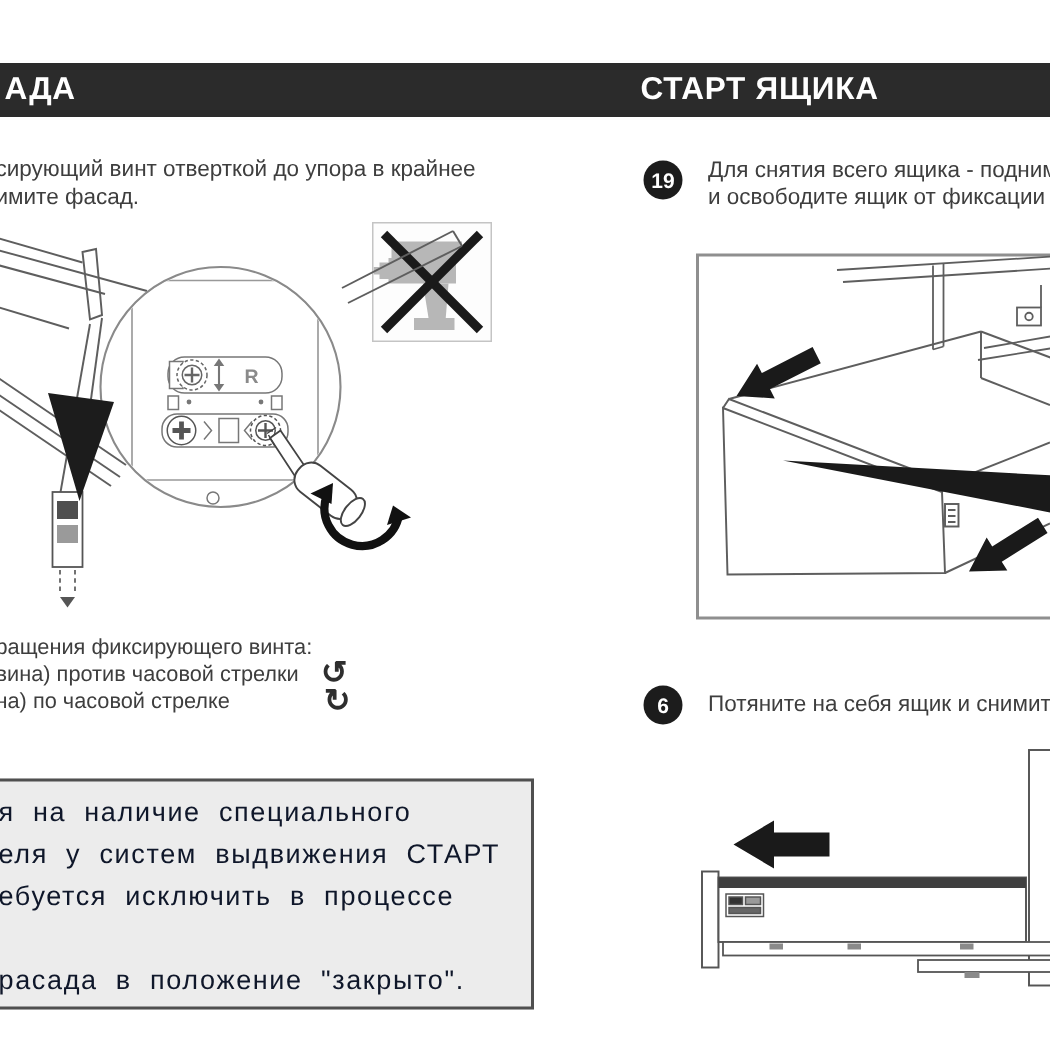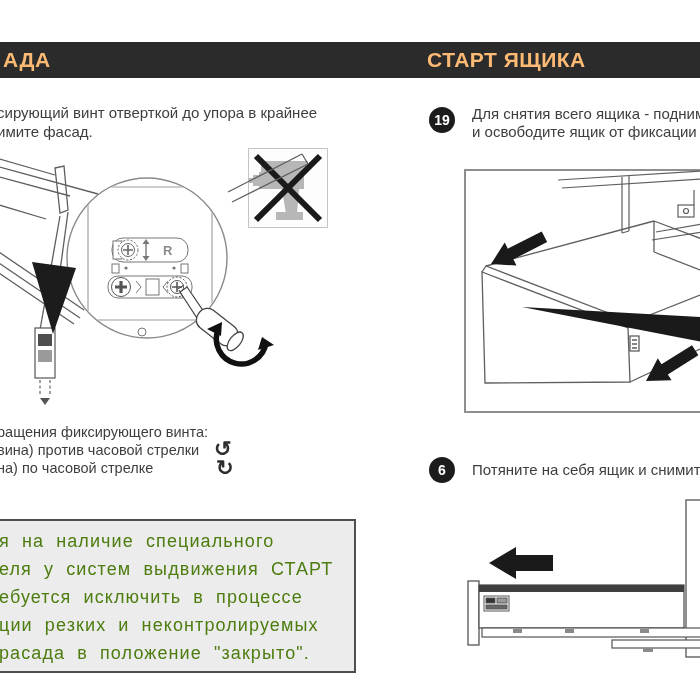--- a/index.html
+++ b/index.html
@@ -2,34 +2,34 @@
 <html><head>
 <meta charset="utf-8">
 <style>
   html,body{margin:0;padding:0;background:#fff;}
   #page{
     position:relative;width:700px;height:700px;overflow:hidden;background:#ffffff;
     font-family:"Liberation Sans", sans-serif;color:#3e3e3e;
   }
   .abs{position:absolute;}
   .hdr-bar{position:absolute;top:42px;height:36px;background:#2b2b2b;display:flex;align-items:center;}
-  .hdr-text{color:#fdba74;font-weight:bold;font-size:21px;letter-spacing:.5px;white-space:nowrap;}
+  .hdr-text{color:#ffffff;font-weight:bold;font-size:21px;letter-spacing:.5px;white-space:nowrap;}
   .txt{position:absolute;white-space:nowrap;font-size:15px;color:#3e3e3e;}
   .rot-line{position:absolute;white-space:nowrap;font-size:14.5px;color:#3e3e3e;}
   .rot-icon{position:absolute;font-size:21px;line-height:21px;color:#2e2e2e;font-weight:bold;}
   .badge{
     position:absolute;width:26px;height:26px;border-radius:50%;background:#1c1c1c;
     color:#fff;font-size:14px;font-weight:bold;text-align:center;line-height:26px;
   }
   .note-box{
     position:absolute;left:-30px;top:519px;width:382px;height:150px;
     background:#ececec;border:2px solid #4f4f4f;
   }
   .note-line{
-    position:absolute;left:27px;white-space:nowrap;font-size:18px;color:#4d7c0f;
+    position:absolute;left:27px;white-space:nowrap;font-size:18px;color:#0f172a;
     letter-spacing:1.1px;word-spacing:6px;
   }
   .frame-box{position:absolute;border:2px solid #8f8f8f;background:#fff;}
   .icon-box{position:absolute;border:1px solid #c4c4c4;background:#fdfdfd;}
   svg{display:block;}
 </style>
 </head>
 <body>
 
 <div id="page">
@@ -130,21 +130,20 @@
   <div class="rot-line" style="left:-3px;top:424px;">ращения фиксирующего винта:</div>
   <div class="rot-line" style="left:-3px;top:442px;">вина) против часовой стрелки</div>
   <div class="rot-line" style="left:-3px;top:460px;">на) по часовой стрелке</div>
   <span class="rot-icon" style="left:214px;top:438px;">↺</span>
   <span class="rot-icon" style="left:216px;top:457px;">↻</span>
 
   <div class="note-box">
     <div class="note-line" style="top:10px;">я на наличие специального</div>
     <div class="note-line" style="top:38px;text-align:center;">еля у систем выдвижения СТАРТ</div>
     <div class="note-line" style="top:66px;">ебуется исключить в процессе</div>
-    <div class="note-line" style="top:94px;">ции резких и неконтролируемых</div>
     <div class="note-line" style="top:122px;">расада в положение "закрыто".</div>
   </div>
 
   <div class="hdr-bar" style="left:384px;width:340px;padding-left:43px;">
     <span class="hdr-text">СТАРТ ЯЩИКА</span>
   </div>
 
   <div class="badge" style="left:429px;top:107px;">19</div>
   <div class="txt" style="left:472px;top:105px;">Для снятия всего ящика - подними</div>
   <div class="txt" style="left:472px;top:123px;">и освободите ящик от фиксации с</div>

